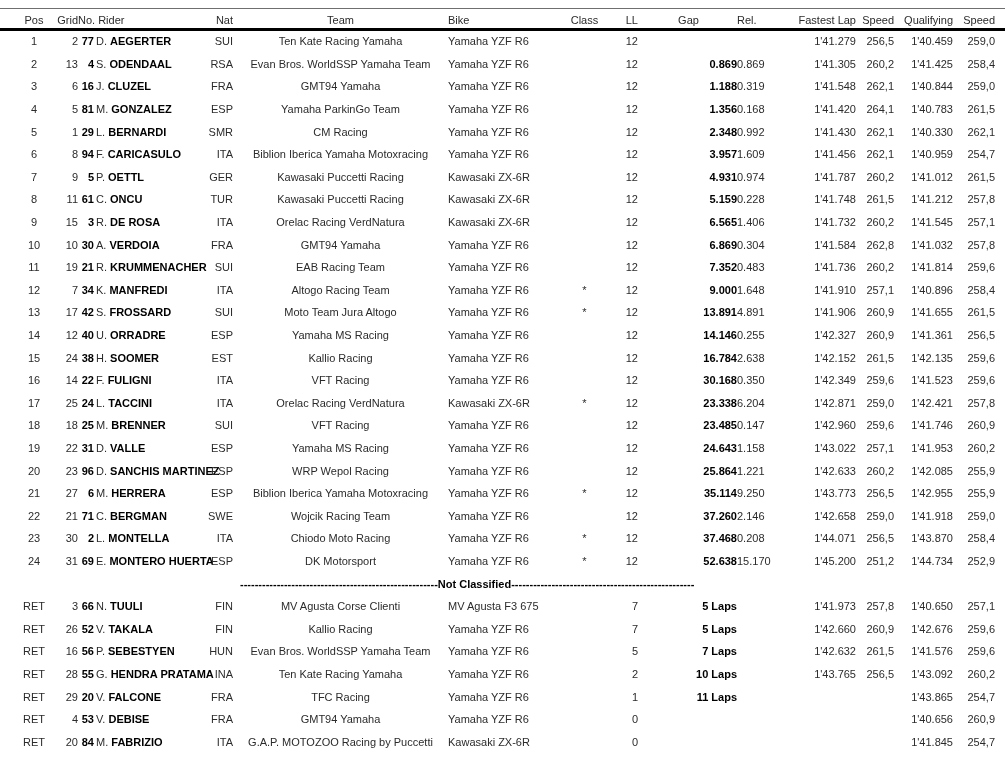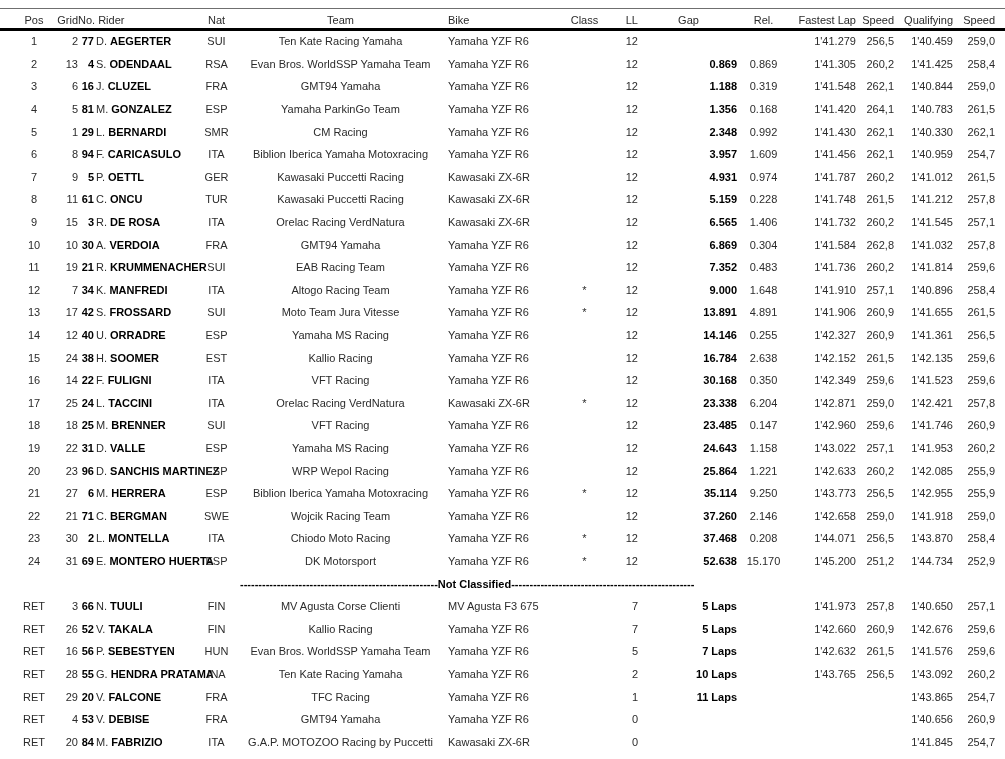--- a/index.html
+++ b/index.html
@@ -22,27 +22,27 @@
   }
   th, td { padding:0; font-weight:normal; white-space:nowrap; overflow:visible; vertical-align:middle; }
   thead tr { height:21px; }
   tbody tr { height:22.6px; }
 
   
   .c-pos   { text-align:center; padding-left:16px; }
   .c-grid  { text-align:right; }
   .c-no    { text-align:right; font-weight:bold; color:#000;margin-top:30px; }
   .c-rider { text-align:left; padding-left:2px; }
-  .c-nat   { text-align:center; }
+  .c-nat   { text-align:right; }
   .c-team  { text-align:center;margin-left:43px; }
   .c-bike  { text-align:left; }
   .c-class { text-align:center; }
   .c-ll    { text-align:right; padding-right:2px; }
   .c-gap   { text-align:right; font-weight:bold; color:#000; }
-  .c-rel   { text-align:center; }
+  .c-rel   { text-align:left; }
   .c-fastest_lap { text-align:right; }
   .c-speed { text-align:right; }
   .c-qualifying { text-align:right; }
   .c-q_speed { text-align:right; }
 
   th.h-norider { text-align:left; }
   th.h-gap { text-align:center; }
   .surname { font-weight:bold; color:#000; }
   .sep-cell {
     font-weight:bold; color:#000;
@@ -311,21 +311,21 @@
           <td class="c-qualifying">1'40.896</td>
           <td class="c-q_speed">258,4</td>
           <td></td>
         </tr>
         <tr>
           <td class="c-pos">13</td>
           <td class="c-grid">17</td>
           <td class="c-no">42</td>
           <td class="c-rider"><span>S. </span><span class="surname">FROSSARD</span></td>
           <td class="c-nat">SUI</td>
-          <td class="c-team">Moto Team Jura Vitesse</td>
+          <td class="c-team">Moto Team Jura Altogo</td>
           <td class="c-bike">Yamaha YZF R6</td>
           <td class="c-class">*</td>
           <td class="c-ll">12</td>
           <td class="c-gap">13.891</td>
           <td class="c-rel">4.891</td>
           <td class="c-fastest_lap">1'41.906</td>
           <td class="c-speed">260,9</td>
           <td class="c-qualifying">1'41.655</td>
           <td class="c-q_speed">261,5</td>
           <td></td>

